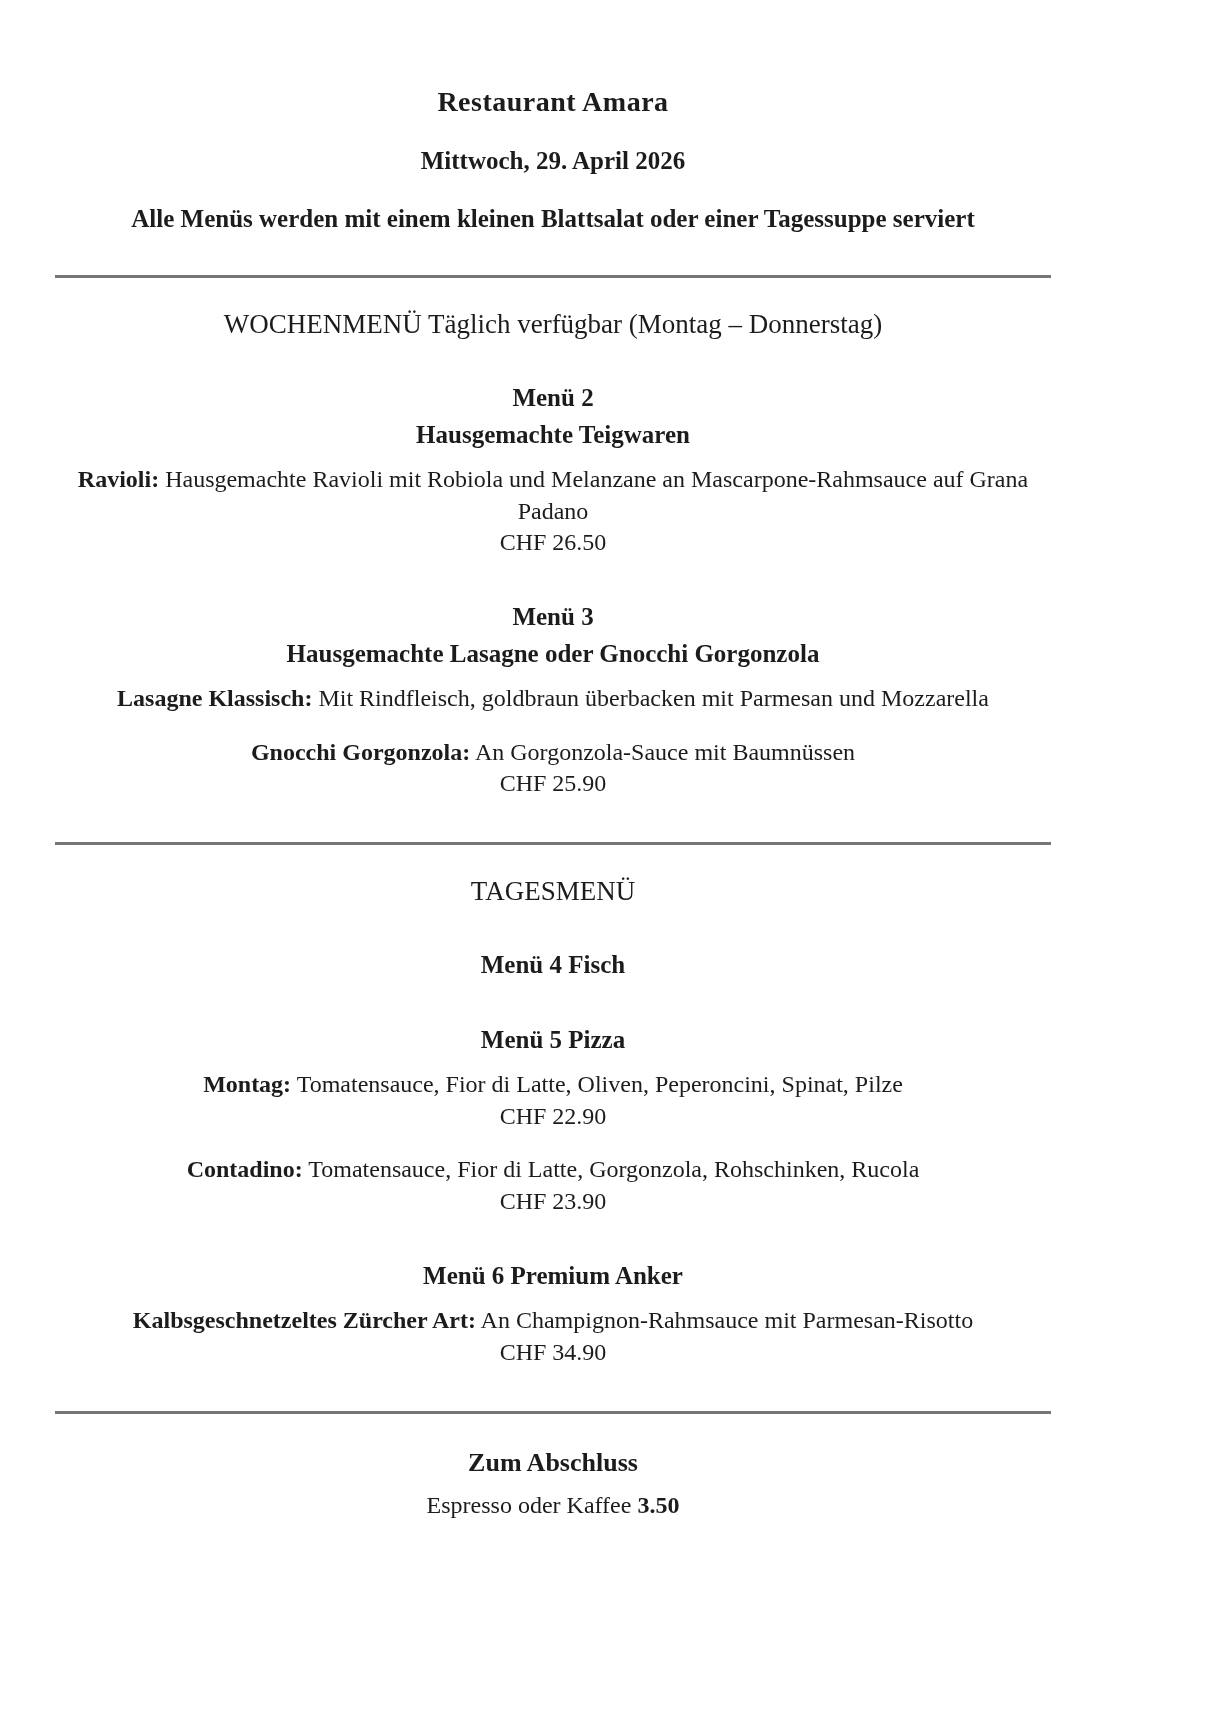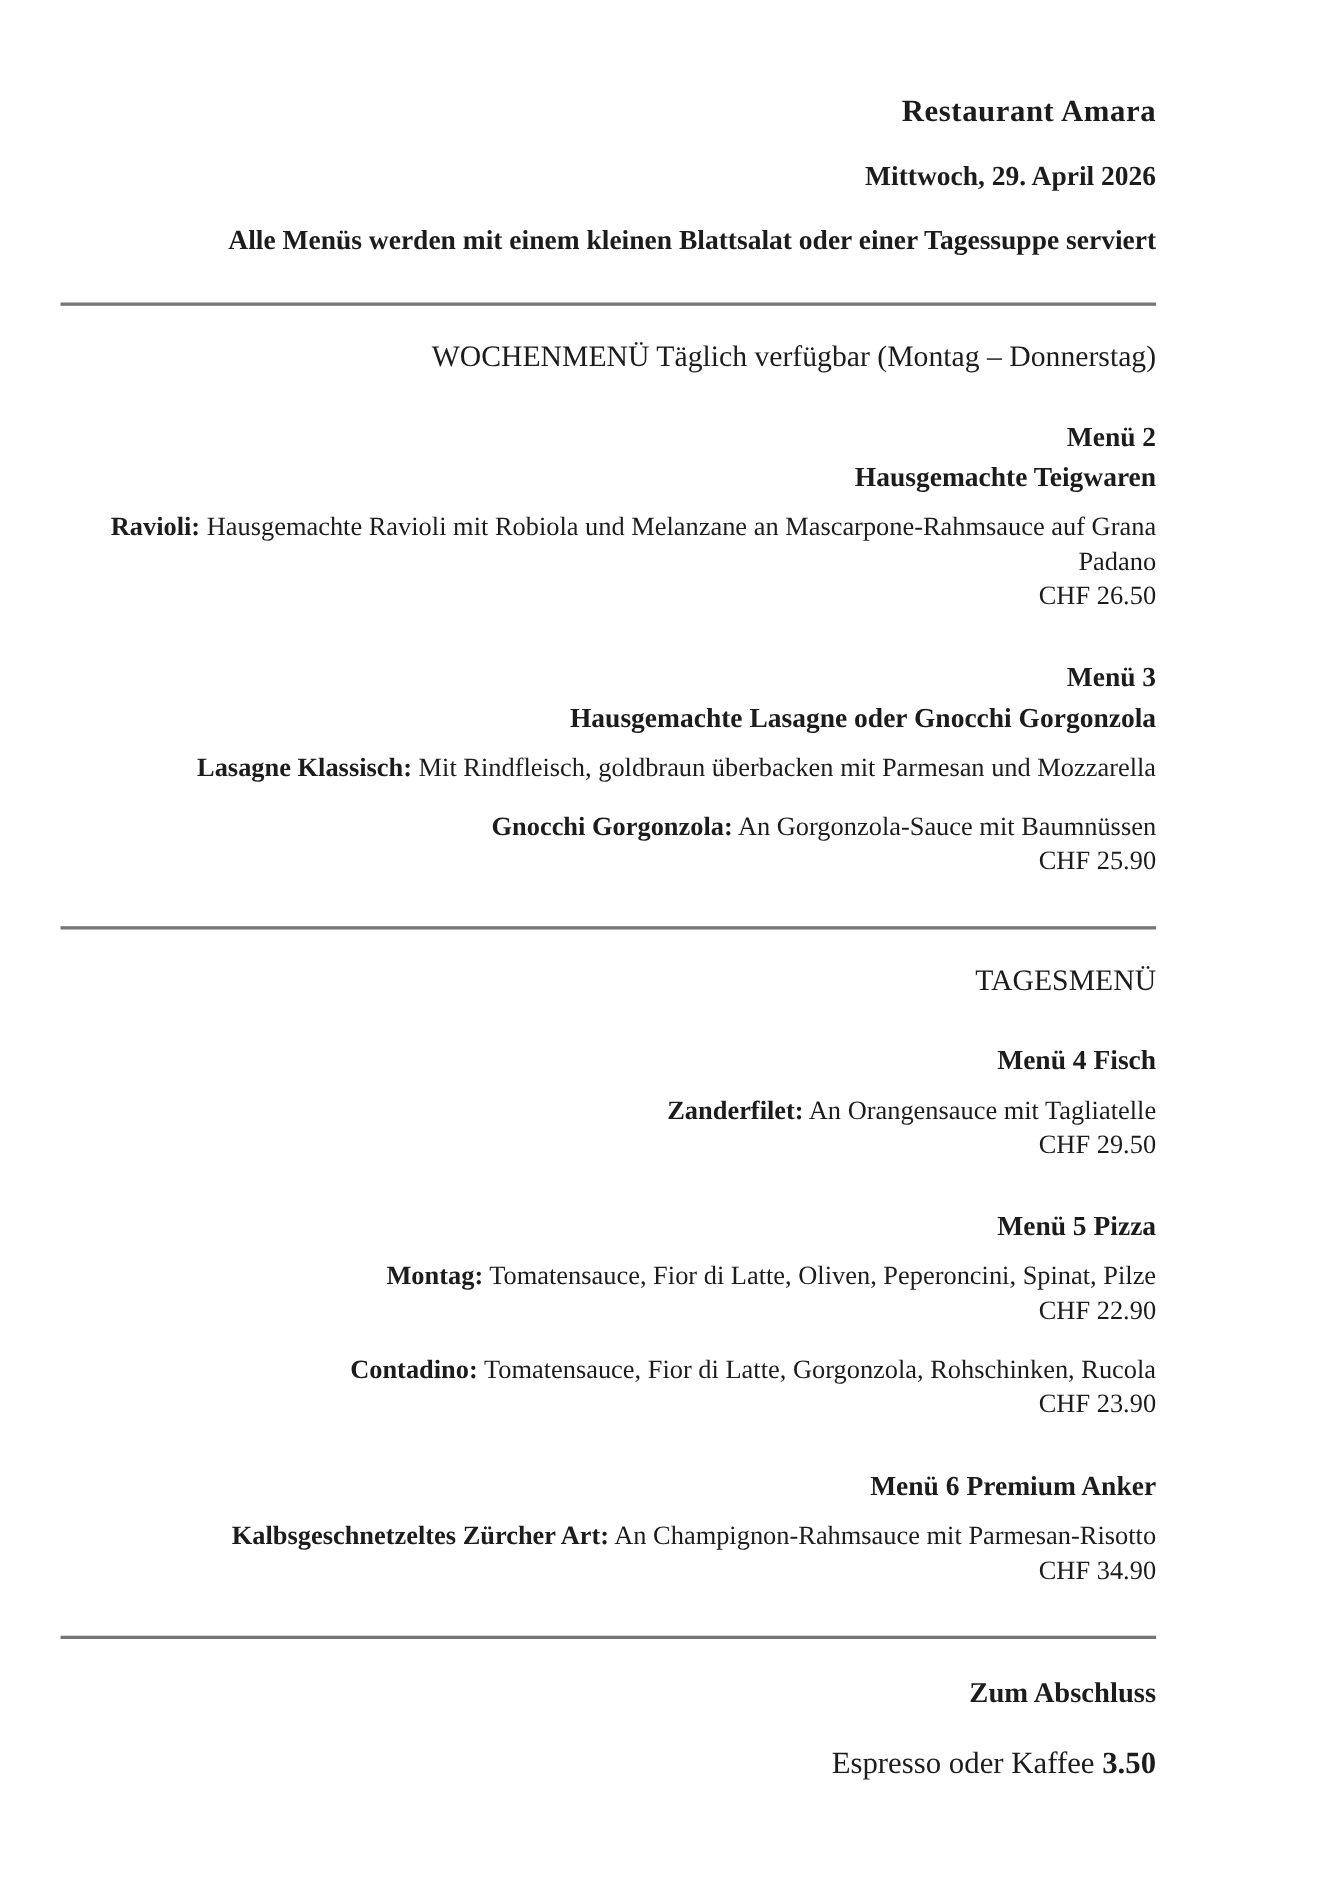--- a/index.html
+++ b/index.html
@@ -12,21 +12,21 @@
     height: 1729px;
     overflow: hidden;
     font-family: "Liberation Serif", "DejaVu Serif", serif;
     color: #1c1c1c;
   }
   .page {
     box-sizing: border-box;
     width: 1124px;
     height: 1729px;
     padding: 86px 73px 0 55px;
-    text-align: right;
+    text-align: center;
   }
   .doc-title {
     font-size: 28px;
     font-weight: bold;
     letter-spacing: 0.5px;
     margin: 0;
   }
   .doc-date {
     font-size: 25px;
     font-weight: bold;
@@ -70,22 +70,22 @@
   }
   .entry .b {
     font-weight: bold;
   }
   .closing-heading {
     font-size: 26px;
     font-weight: bold;
     margin-top: 34px;
   }
   .closing-line {
-    font-size: 28px;
-    margin-top: 32px;
+    font-size: 24px;
+    margin-top: 12px;
     line-height: 1.3;
   }
   .closing-line .b {
     font-weight: bold;
   }
 </style>
 </head>
 <body>
 
 <div class="page">
@@ -104,21 +104,20 @@
       <div class="menu-block">
         <div class="menu-title">Menü 3</div>
         <div class="menu-title">Hausgemachte Lasagne oder Gnocchi Gorgonzola</div>
         <p class="entry"><span class="b">Lasagne Klassisch:</span><span> Mit Rindfleisch, goldbraun überbacken mit Parmesan und Mozzarella</span></p>
         <p class="entry"><span class="b">Gnocchi Gorgonzola:</span><span> An Gorgonzola-Sauce mit Baumnüssen</span><br><span>CHF 25.90</span></p>
       </div>
       <hr class="rule">
       <div class="section-heading">TAGESMENÜ</div>
       <div class="menu-block">
         <div class="menu-title">Menü 4 Fisch</div>
-        <p class="entry"><span class="b">Zanderfilet:</span><span> An Orangensauce mit Tagliatelle</span><br><span>CHF 29.50</span></p>
       </div>
       <div class="menu-block">
         <div class="menu-title">Menü 5 Pizza</div>
         <p class="entry"><span class="b">Montag:</span><span> Tomatensauce, Fior di Latte, Oliven, Peperoncini, Spinat, Pilze</span><br><span>CHF 22.90</span></p>
         <p class="entry"><span class="b">Contadino:</span><span> Tomatensauce, Fior di Latte, Gorgonzola, Rohschinken, Rucola</span><br><span>CHF 23.90</span></p>
       </div>
       <div class="menu-block">
         <div class="menu-title">Menü 6 Premium Anker</div>
         <p class="entry"><span class="b">Kalbsgeschnetzeltes Zürcher Art:</span><span> An Champignon-Rahmsauce mit Parmesan-Risotto</span><br><span>CHF 34.90</span></p>
       </div>

